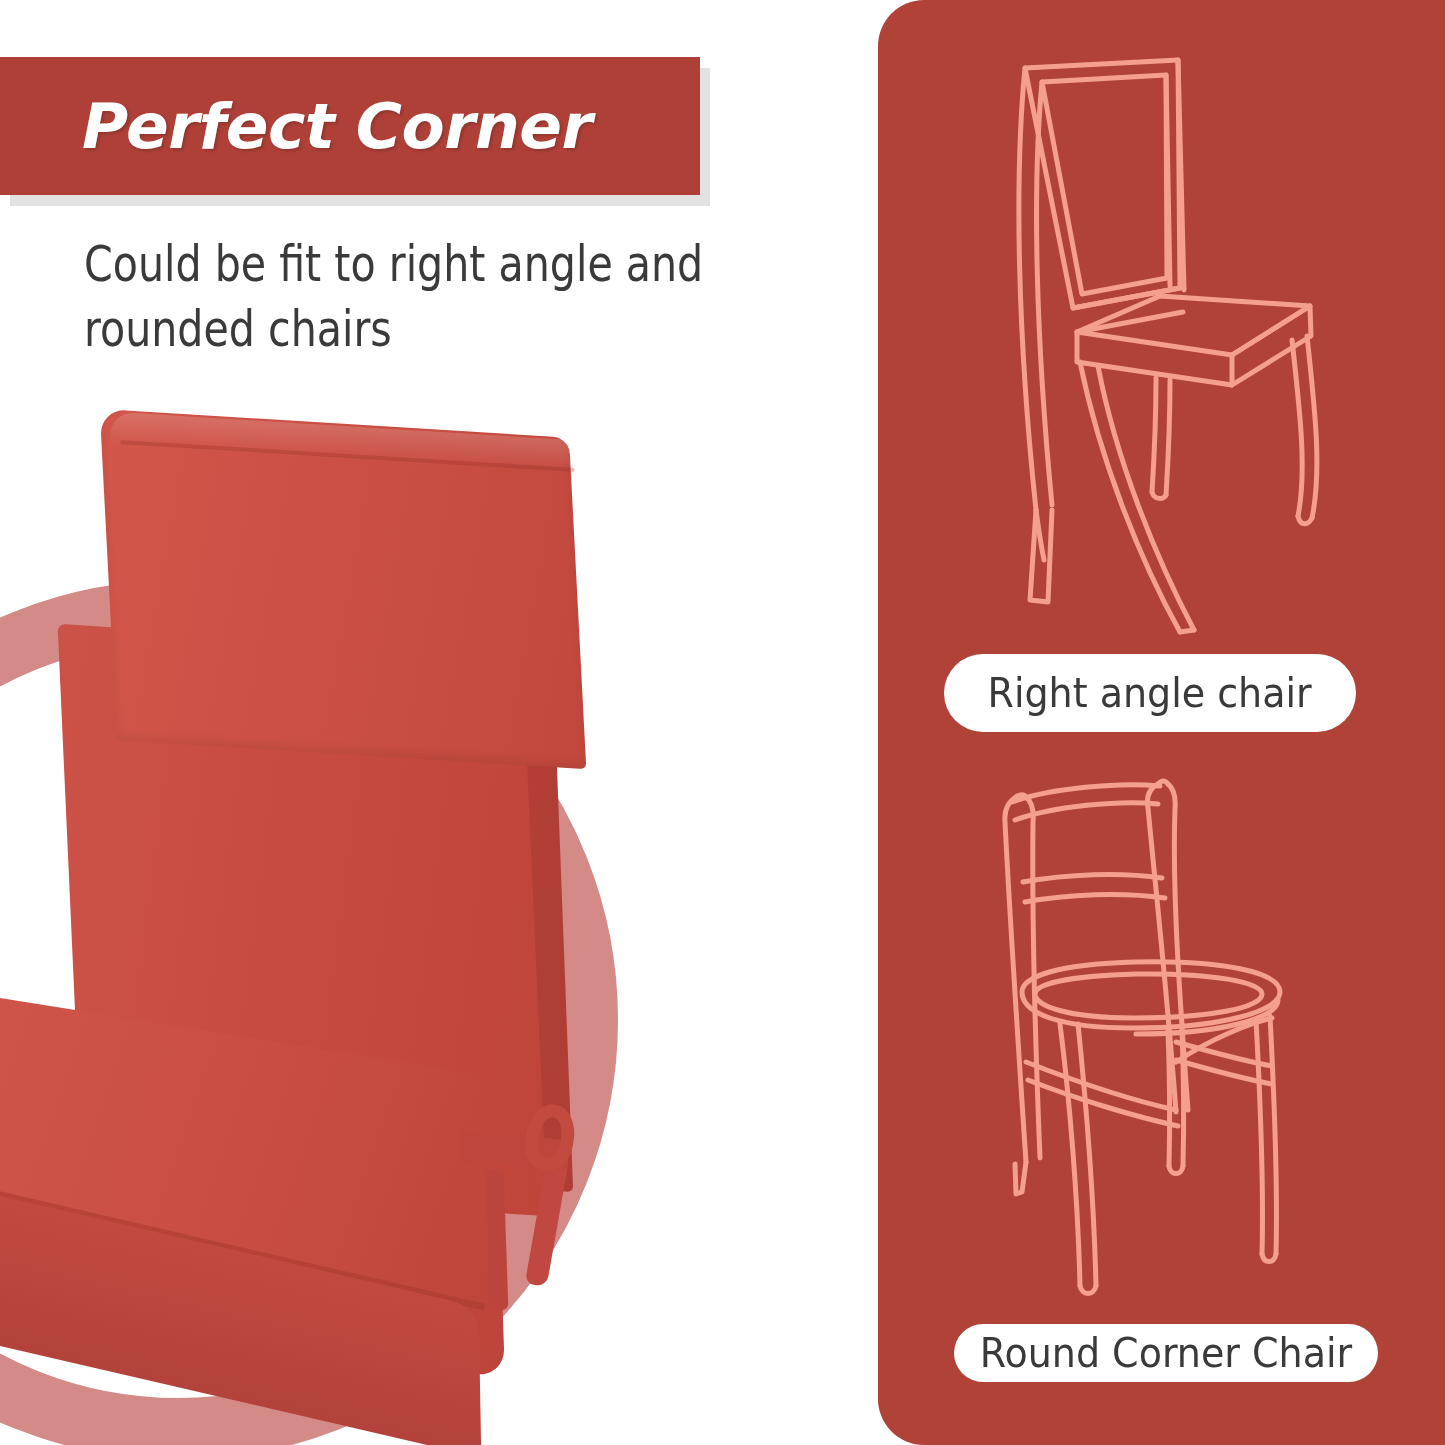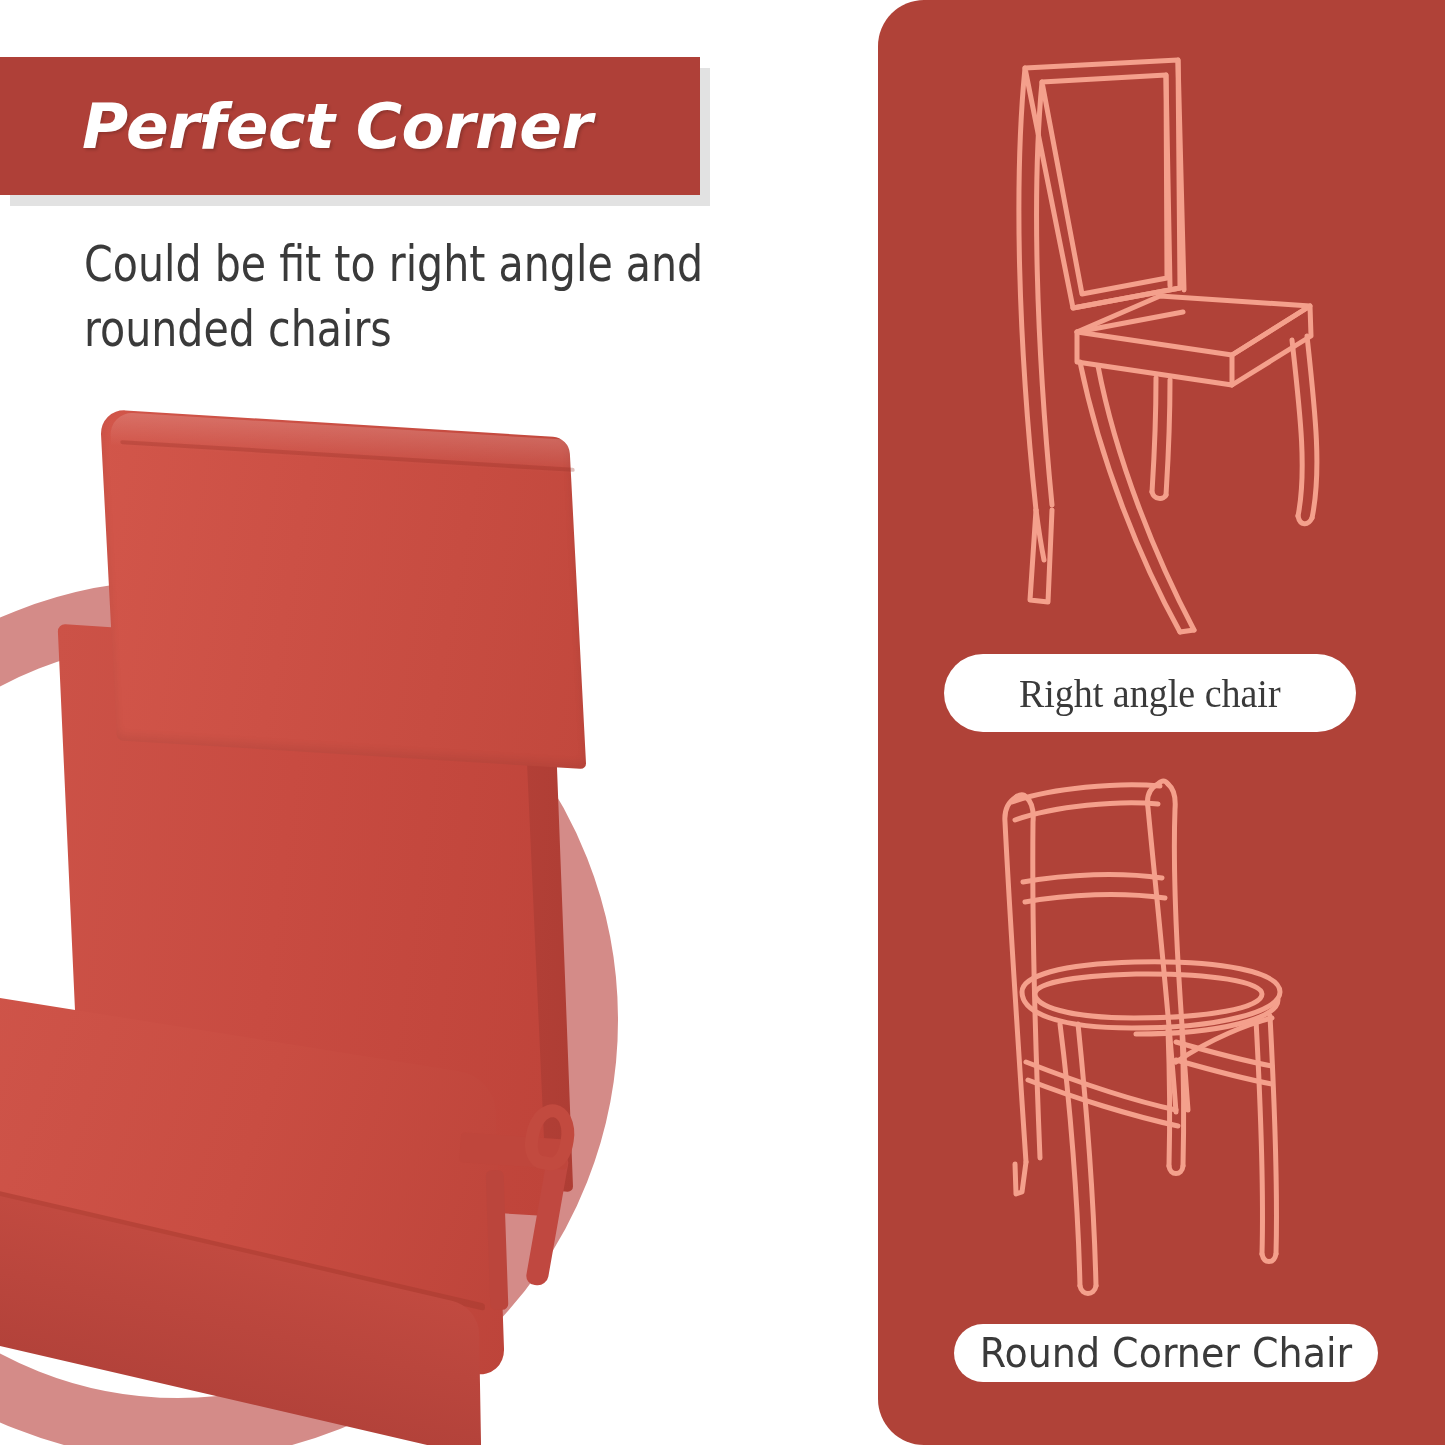--- a/index.html
+++ b/index.html
@@ -258,21 +258,21 @@
     background: #ffffff;
     border-radius: 999px;
     display: flex;
     align-items: center;
     justify-content: center;
     color: #3a3a3a;
     font-family: "DejaVu Sans", sans-serif;
     font-size: 40px;
     white-space: nowrap;
   }
-  .pill-top    { left: 66px; top: 654px;  width: 412px; height: 78px; font-family: Liberation Serif, serif; }
+  .pill-top    { left: 66px; top: 654px;  width: 412px; height: 78px; }
   .pill-bottom { left: 76px; top: 1324px; width: 424px; height: 58px; }
   .pill-label { transform: scaleX(0.95); transform-origin: center; }
 </style>
 </head>
 <body>
 
 <div class="canvas">
 
   <div class="left-col">
 

